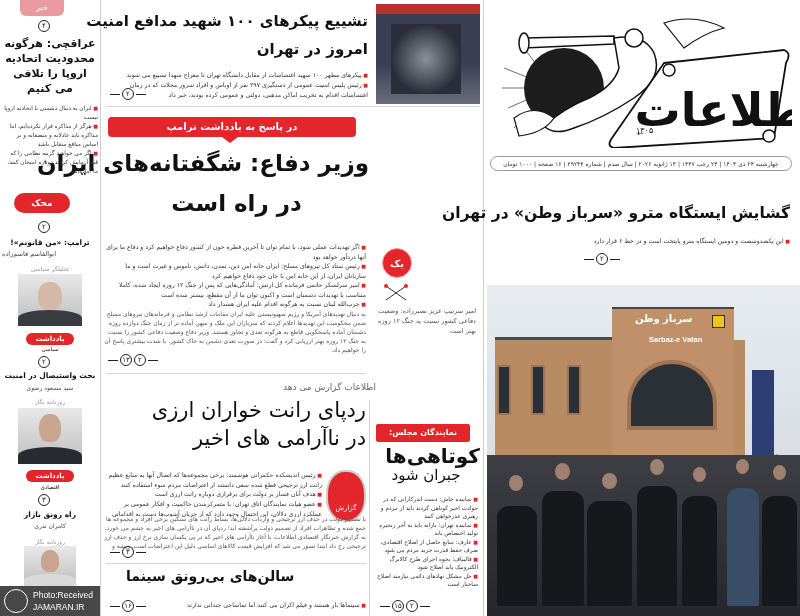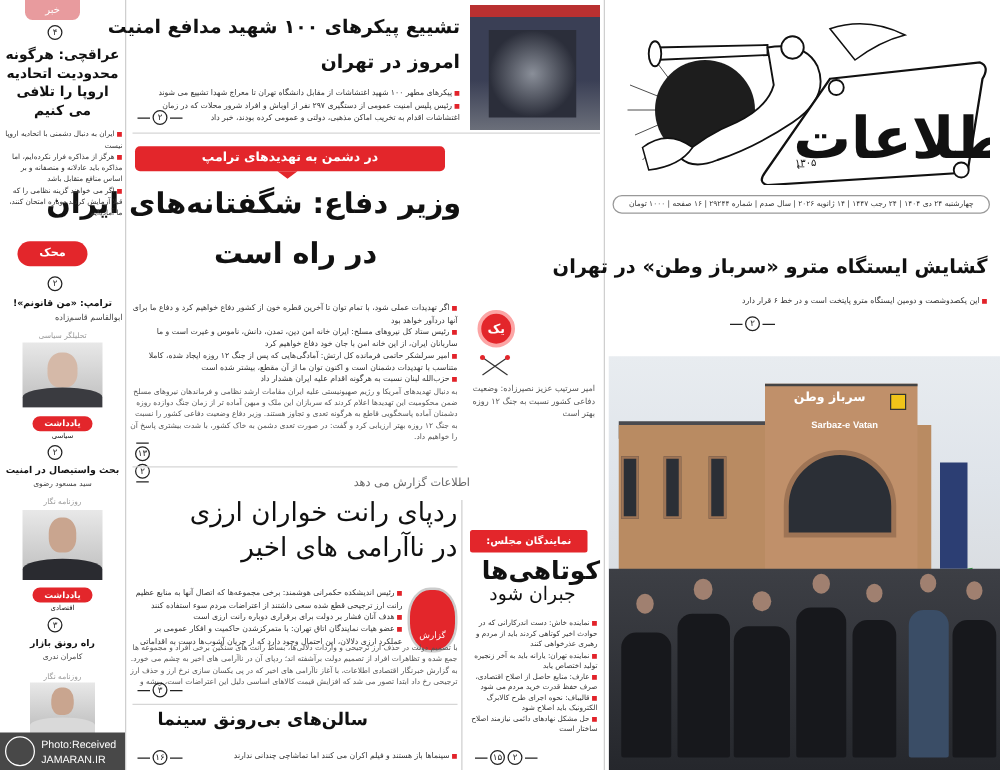--- a/index.html
+++ b/index.html
@@ -127,40 +127,40 @@
   <div class="bullet-line" style="white-space:nowrap; overflow:hidden;">پیکرهای مطهر ۱۰۰ شهید اغتشاشات از مقابل دانشگاه تهران تا معراج شهدا تشییع می شوند</div>
   <div class="bullet-line">رئیس پلیس امنیت عمومی از دستگیری ۲۹۷ نفر از اوباش و افراد شرور محلات که در زمان اغتشاشات اقدام به تخریب اماکن مذهبی، دولتی و عمومی کرده بودند، خبر داد</div>
 </div>
 <div class="abs page-ref" style="left:110px; top:88px;">
   <span class="dash"></span>
     <span class="num">۲</span>
     <span class="dash"></span>
 </div>
 <div class="hrule" style="left:106px; top:106px; width:374px;"></div>
 
-<div class="abs red-pill" style="left:108px; top:117px; width:248px; height:20px; font-size:10px; line-height:20px;">در دشمن به تهدیدهای ترامپ</div>
+<div class="abs red-pill" style="left:108px; top:117px; width:248px; height:20px; font-size:10px; line-height:20px;">در پاسخ به یادداشت ترامپ</div>
 <div class="abs" style="left:222px; top:137px; width:0; height:0; border-left:8px solid transparent; border-right:8px solid transparent; border-top:6px solid #e3262b;"></div>
 <div class="abs" style="left:104px; top:150px; width:265px; font-size:23px; font-weight:bold; text-align:center; white-space:nowrap;">وزیر دفاع: شگفتانه‌های ایران</div>
 <div class="abs" style="left:104px; top:190px; width:265px; font-size:23px; font-weight:bold; text-align:center;">در راه است</div>
 
 <div class="abs" style="left:104px; top:242px; width:262px; text-align:right;">
   <div class="bullet-line">اگر تهدیدات عملی شود، با تمام توان تا آخرین قطره خون از کشور دفاع خواهیم کرد و دفاع ما برای آنها دردآور خواهد بود</div>
   <div class="bullet-line">رئیس ستاد کل نیروهای مسلح: ایران خانه امن دین، تمدن، دانش، ناموس و غیرت است و ما ساربانان ایران، از این خانه امن با جان خود دفاع خواهیم کرد</div>
   <div class="bullet-line">امیر سرلشکر حاتمی فرمانده کل ارتش: آمادگی‌هایی که پس از جنگ ۱۲ روزه ایجاد شده، کاملا متناسب با تهدیدات دشمنان است و اکنون توان ما از آن مقطع، بیشتر شده است</div>
   <div class="bullet-line">حزب‌الله لبنان نسبت به هرگونه اقدام علیه ایران هشدار داد</div>
   <div class="body-text" style="height:54px; overflow:hidden;">به دنبال تهدیدهای آمریکا و رژیم صهیونیستی علیه ایران مقامات ارشد نظامی و فرماندهان نیروهای مسلح ضمن محکومیت این تهدیدها اعلام کردند که سربازان این ملک و میهن آماده تر از زمان جنگ دوازده روزه دشمنان آماده پاسخگویی قاطع به هرگونه تعدی و تجاوز هستند. وزیر دفاع وضعیت دفاعی کشور را نسبت به جنگ ۱۲ روزه بهتر ارزیابی کرد و گفت: در صورت تعدی دشمن به خاک کشور، با شدت بیشتری پاسخ آن را خواهیم داد.</div>
 </div>
-<div class="abs page-ref" style="left:108px; top:354px;flex-direction:column;">
+<div class="abs page-ref" style="left:108px; top:354px;">
   <span class="dash"></span>
     <span class="num">۱۳</span>
     <span class="num">۲</span>
     <span class="dash"></span>
 </div>
 
-<div class="abs" style="left:382px; top:248px; width:30px; height:30px; border-radius:50%; background:#e3262b; border:3px solid #fca5a5; color:#fff; font-size:10px; font-weight:bold; display:flex; align-items:center; justify-content:center;">
+<div class="abs" style="left:382px; top:248px; width:30px; height:30px; border-radius:50%; background:#e3262b; border:1px solid #fca5a5; color:#fff; font-size:10px; font-weight:bold; display:flex; align-items:center; justify-content:center;">
   <span>یک</span>
 </div>
 <div class="abs" style="left:383px; top:284px; width:26px; height:18px;">
   <svg width="26" height="18" viewBox="0 0 26 18">
       <line x1="3" y1="2" x2="23" y2="16" stroke="#333" stroke-width="1"></line>
       <line x1="23" y1="2" x2="3" y2="16" stroke="#333" stroke-width="1"></line>
       <circle cx="3" cy="2" r="2" fill="#e3262b"></circle>
       <circle cx="23" cy="2" r="2" fill="#e3262b"></circle>
     </svg>
 </div>
@@ -225,21 +225,21 @@
   <div class="bullet-line" style="font-size:5.8px; line-height:9px;">اگر می خواهند گزینه نظامی را که قبلا آزمایش کردند دوباره امتحان کنند، ما آماده‌ایم</div>
 </div>
 
 <div class="abs red-pill" style="left:14px; top:193px; width:56px; height:20px; border-radius:10px; font-size:9px; line-height:20px;">
   <span>محک</span>
 </div>
 <div class="abs page-ref" style="left:38px; top:221px;">
   <span class="num">۲</span>
 </div>
 <div class="abs" style="left:2px; top:238px; width:96px; font-size:7.5px; font-weight:bold; text-align:center;">ترامپ: «من قانونم»!</div>
-<div class="abs" style="left:2px; top:250px; width:96px; font-size:6.5px; color:#444; text-align:right;">ابوالقاسم قاسم‌زاده</div>
+<div class="abs" style="left:2px; top:250px; width:96px; font-size:6.5px; color:#444; text-align:left;">ابوالقاسم قاسم‌زاده</div>
 <div class="abs" style="left:2px; top:265px; width:96px; font-size:6px; color:#999; text-align:center;">تحلیلگر سیاسی</div>
 <div class="portrait" style="left:18px; top:274px; width:64px; height:52px;">
   <div class="face" style="top:8px; width:24px; height:28px; background:#d5b9a8;"></div>
   <div class="shoulders" style="background:#3a3b40;"></div>
 </div>
 <div class="abs red-pill" style="left:26px; top:333px; width:48px; height:12px; border-radius:6px; font-size:7px; line-height:12px;">یادداشت</div>
 <div class="abs" style="left:2px; top:346px; width:96px; font-size:5.5px; text-align:center;">سیاسی</div>
 <div class="abs page-ref" style="left:38px; top:356px;">
   <span class="num">۲</span>
 </div>

